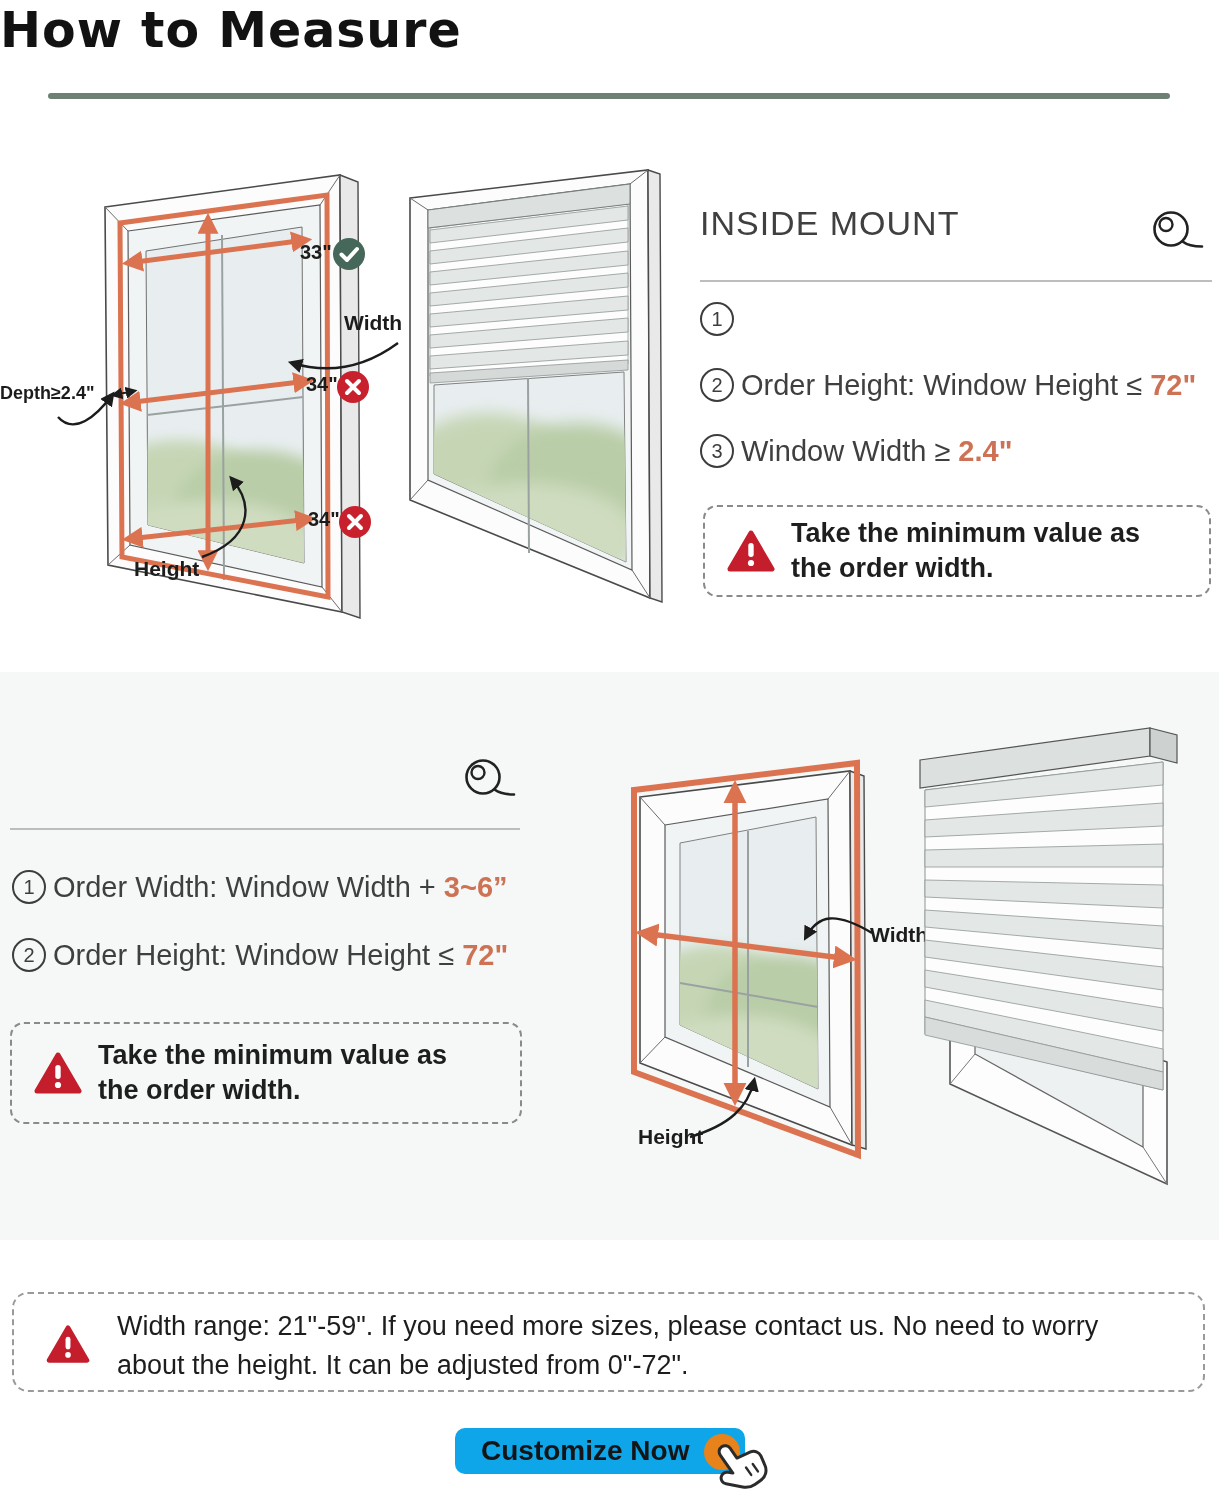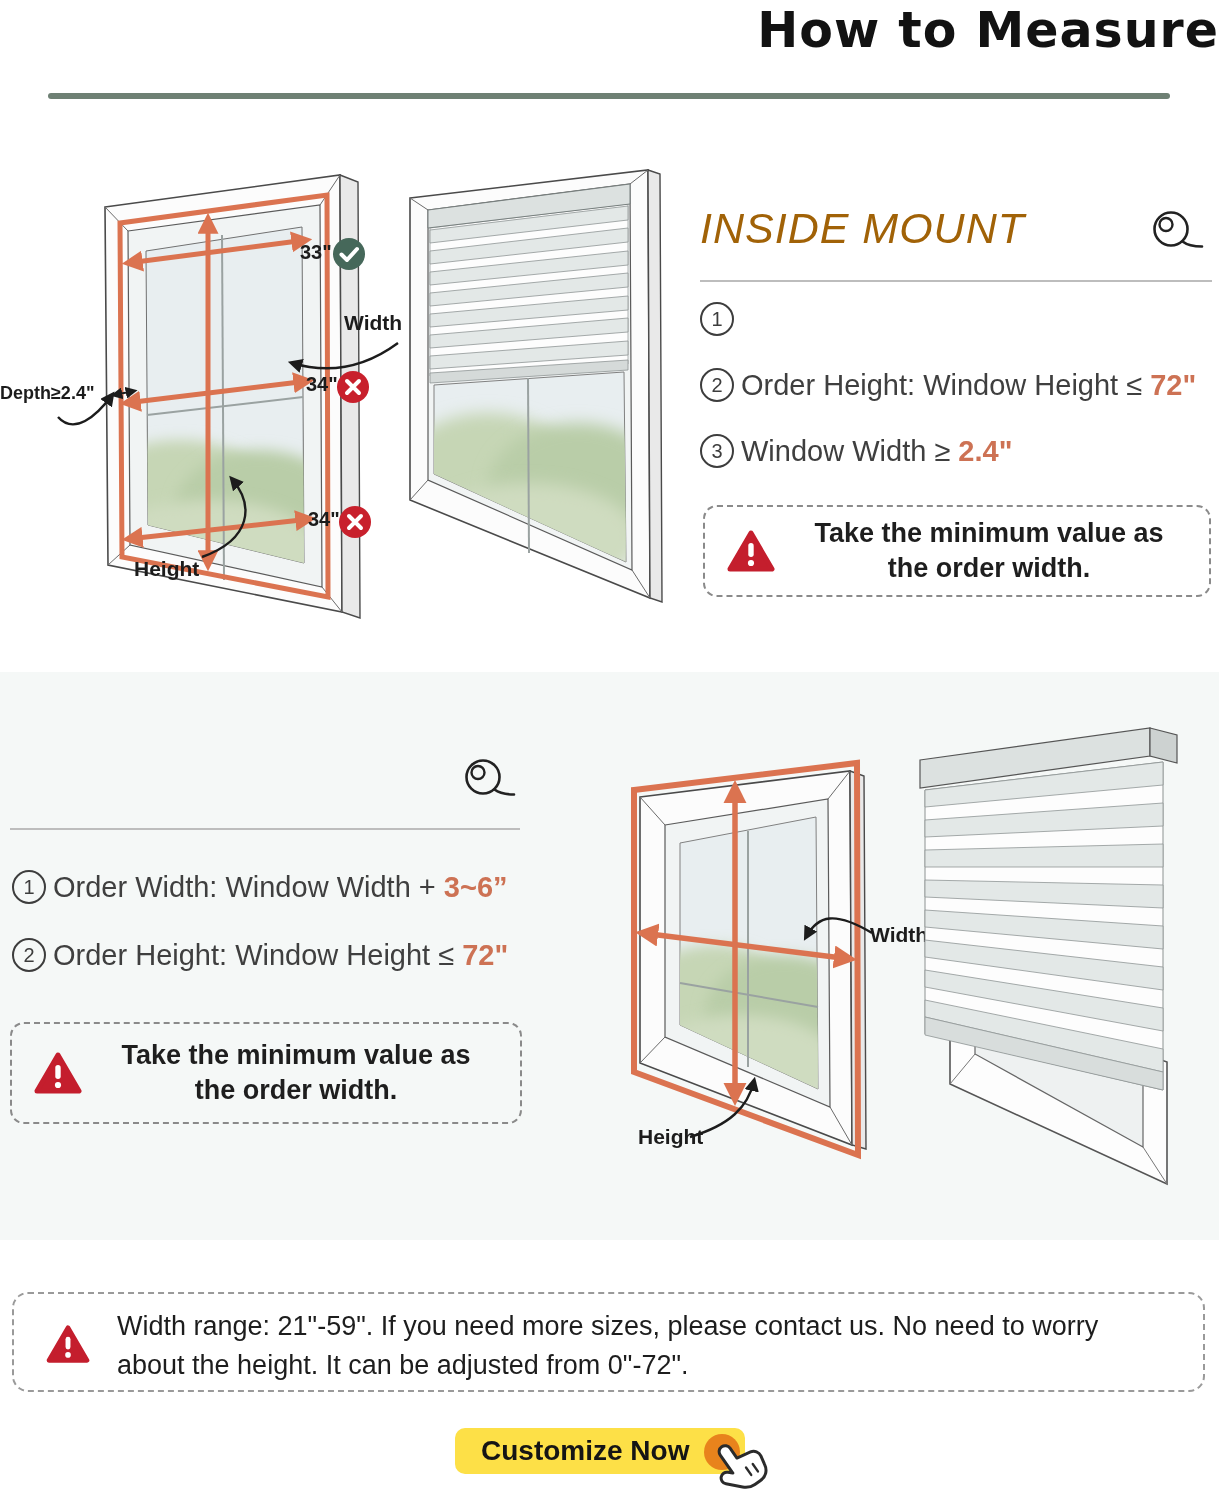--- a/index.html
+++ b/index.html
@@ -1,37 +1,37 @@
 <!DOCTYPE html>
 <html><head>
 <meta charset="utf-8">
 <style>
   html,body{margin:0;padding:0;}
   body{width:1219px;height:1500px;position:relative;background:#ffffff;
        font-family:"Liberation Sans",sans-serif;overflow:hidden;}
   .abs{position:absolute;}
-  .page-title{left:0;top:2px;width:1219px;text-align:right;font-size:49px;font-weight:bold;
+  .page-title{left:0;top:2px;width:1219px;text-align:left;font-size:49px;font-weight:bold;
               color:#121212;font-family:"DejaVu Sans","Liberation Sans",sans-serif;letter-spacing:1px;}
   .title-rule{left:48px;top:93px;width:1122px;height:6px;background:#6e8074;border-radius:3px;}
   .gray-band{left:0;top:672px;width:1219px;height:568px;background:#f5f8f7;}
-  .mount-heading{font-size:43px;color:#a16207;letter-spacing:1px;white-space:nowrap;font-style:italic;}
+  .mount-heading{font-size:34px;color:#404040;letter-spacing:1px;white-space:nowrap;}
   .col-rule{height:2px;background:#bdbdbd;}
   .item-row{display:flex;align-items:center;gap:7px;white-space:nowrap;}
   .num-circle{width:30px;height:30px;border:2px solid #3d3d3d;border-radius:50%;flex:none;
               display:flex;align-items:center;justify-content:center;font-size:20px;color:#3d3d3d;}
   .item-text{font-size:29px;color:#3f3f3f;}
   .hl{color:#cd7254;font-weight:bold;}
   .warn-box{border:2px dashed #8a8a8a;border-radius:14px;display:flex;align-items:center;
-            gap:24px;padding:0 22px;box-sizing:border-box;text-align:center;}
+            gap:16px;padding:0 22px;box-sizing:border-box;}
   .warn-text{font-weight:bold;font-size:27px;color:#1e1e1e;line-height:1.3;width:380px;}
   .lbl{position:absolute;font-weight:bold;color:#1c1c1c;white-space:nowrap;}
   .note-box{left:12px;top:1292px;width:1193px;height:100px;border:2px dashed #9a9a9a;
             border-radius:16px;background:#fff;box-sizing:border-box;}
   .note-text{position:absolute;left:103px;top:13px;width:1080px;font-size:27px;color:#1d1d1d;line-height:1.45;}
-  .cta-btn{left:455px;top:1428px;width:290px;height:46px;background:#fde047;border:none;
+  .cta-btn{left:455px;top:1428px;width:290px;height:46px;background:#0ea5e9;border:none;
            border-radius:10px;font-family:"Liberation Sans",sans-serif;font-size:28px;font-weight:bold;
            color:#151515;text-align:left;padding:0 0 0 26px;cursor:pointer;}
   .cta-dot{left:704px;top:1434px;width:36px;height:36px;border-radius:50%;background:#e8831c;}
   svg{display:block;}
 </style>
 </head>
 <body>
 
 <div class="abs page-title">How to Measure</div>
 <div class="abs title-rule"></div>

